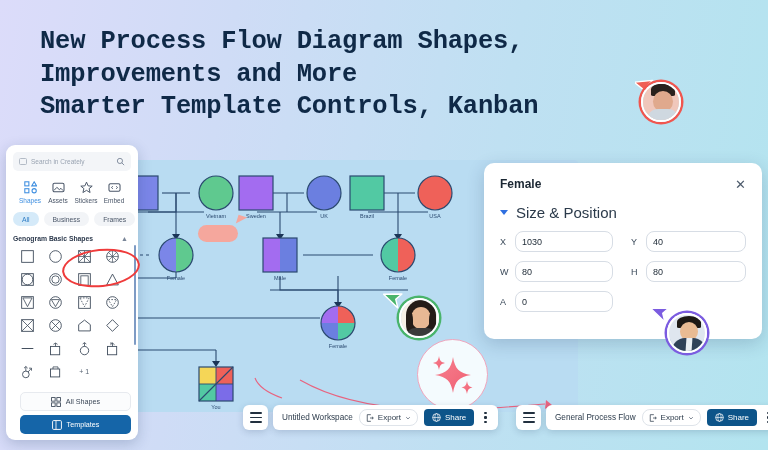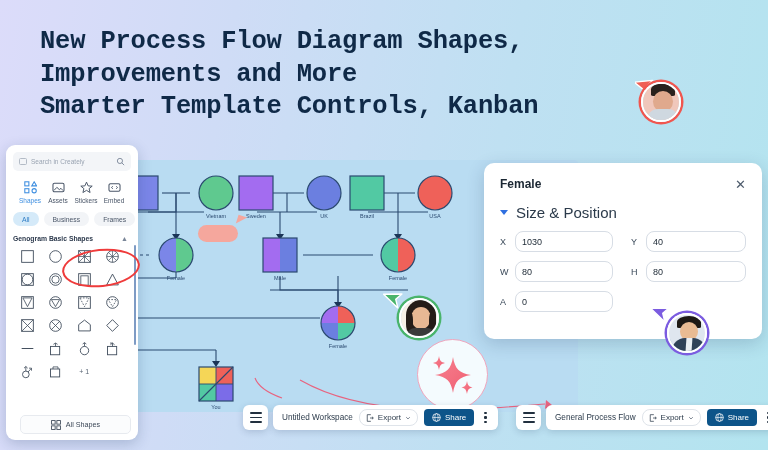--- a/index.html
+++ b/index.html
@@ -515,20 +515,27 @@
 
   <div class="panel-bottom">
     <div class="btn-allshapes">
       <svg width="10" height="10" viewBox="0 0 14 14">
         <rect x="0.8" y="0.8" width="5" height="5" fill="none" stroke="#3b4757" stroke-width="1.2"></rect>
         <rect x="8.2" y="0.8" width="5" height="5" fill="none" stroke="#3b4757" stroke-width="1.2"></rect>
         <rect x="0.8" y="8.2" width="5" height="5" fill="none" stroke="#3b4757" stroke-width="1.2"></rect>
         <rect x="8.2" y="8.2" width="5" height="5" fill="none" stroke="#3b4757" stroke-width="1.2"></rect>
       </svg>
       <span>All Shapes</span>
+    </div>
+    <div class="btn-templates">
+      <svg width="10" height="10" viewBox="0 0 14 14">
+        <rect x="0.8" y="0.8" width="12.4" height="12.4" rx="1.6" fill="none" stroke="#fff" stroke-width="1.3"></rect>
+        <line x1="5.6" y1="0.8" x2="5.6" y2="13.2" stroke="#fff" stroke-width="1.2"></line>
+      </svg>
+      <span>Templates</span>
     </div>
   </div>
 
   <div class="panel-scroll"></div>
 </div>
 
 <div id="red-circle"></div>
 
 <div id="props-panel">
   <div class="pp-head">

